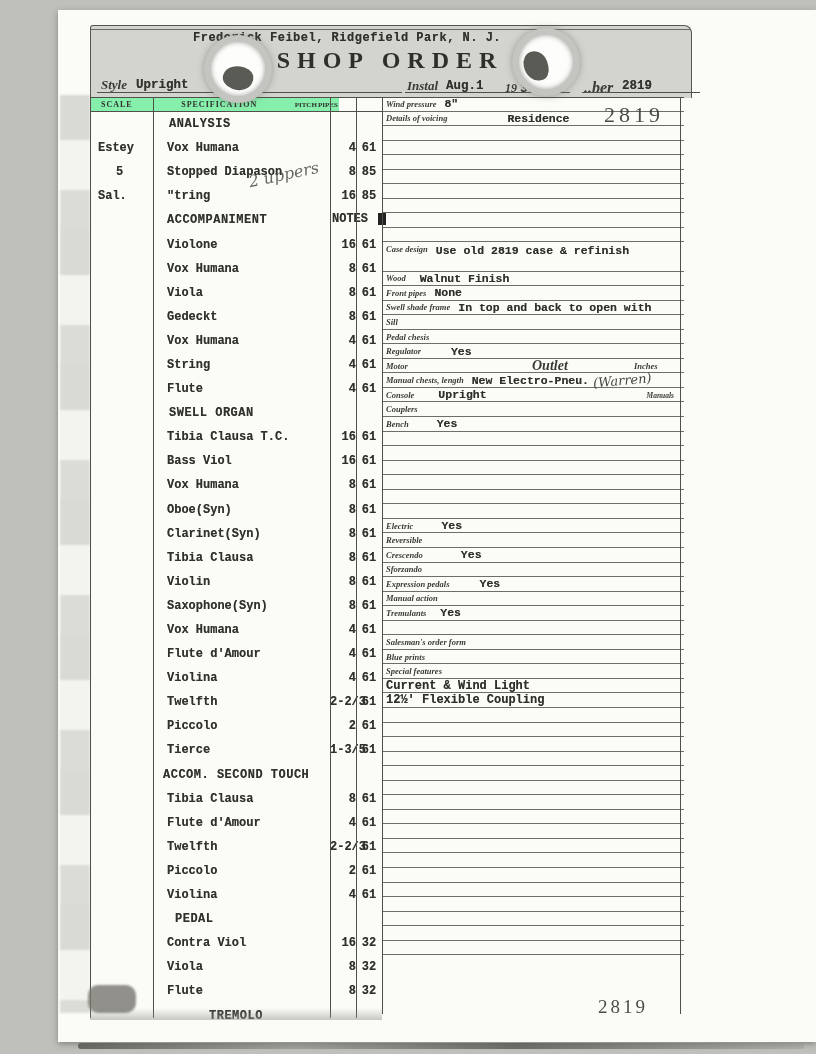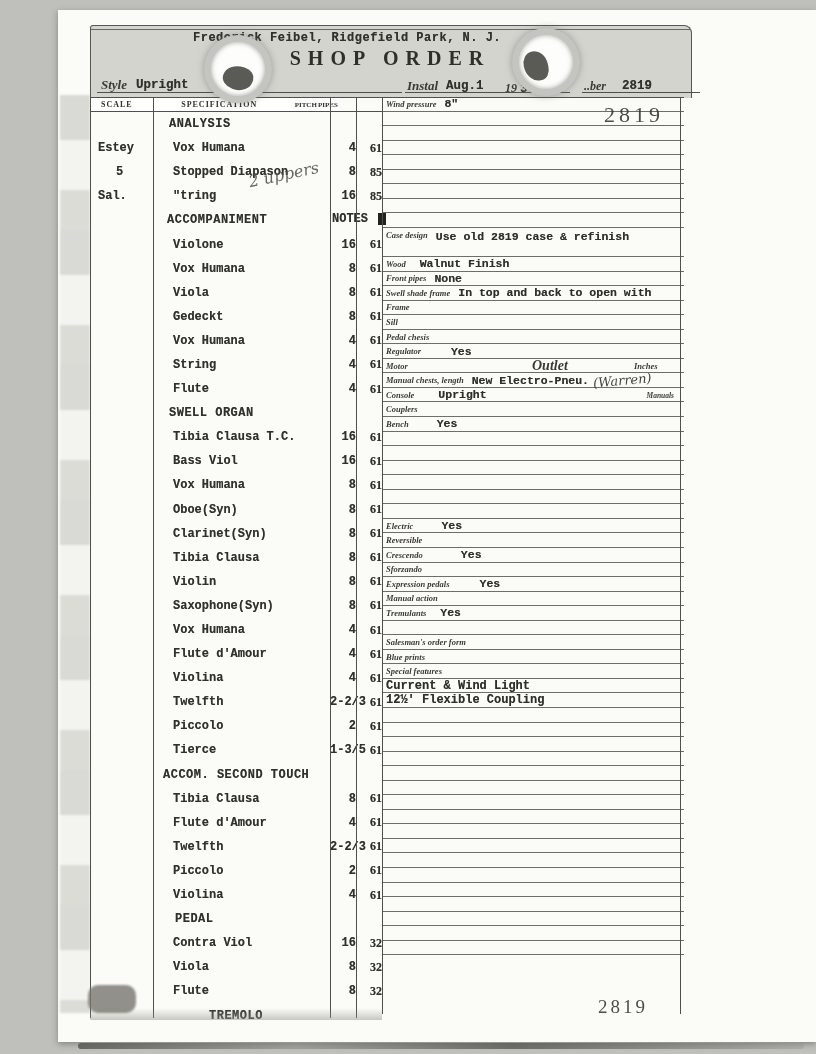--- a/index.html
+++ b/index.html
@@ -12,60 +12,60 @@
   
   .band{position:absolute;left:90px;top:25px;width:600px;height:72px;
         background:#d4d4cf;border:1px solid #56554f;border-bottom:none;
         border-radius:3px 8px 0 0;}
   .band::after{content:"";position:absolute;left:0;right:0;top:3px;height:1px;background:#6a6962;}
   .typed{font-family:"Liberation Mono","DejaVu Sans Mono",monospace;font-weight:700;
          color:#31312c;text-shadow:0 0 .6px rgba(45,45,40,.6);}
   .plabel{font-family:"Liberation Serif","DejaVu Serif",serif;font-style:italic;font-weight:700;color:#3b3a34;}
   .customer{position:absolute;left:193px;top:31px;font-size:12px;letter-spacing:.5px;}
   .title{position:absolute;left:240px;top:47px;width:300px;text-align:center;
-         font-family:"Liberation Serif","DejaVu Serif",serif;font-size:20px;font-weight:700;
+         font-family:"Liberation Serif","DejaVu Serif",serif;font-size:24px;font-weight:700;
          letter-spacing:7px;color:#2e2e2a;}
   .style-label{position:absolute;left:101px;top:77px;font-size:13px;}
   .style-value{position:absolute;left:136px;top:78px;font-size:12.5px;}
   .install-label{position:absolute;left:407px;top:78px;font-size:13px;}
   .install-value{position:absolute;left:446px;top:79px;font-size:12.5px;}
   .year{position:absolute;left:505px;top:78px;}
   .year .yp{font-family:"Liberation Serif",serif;font-style:italic;font-weight:700;font-size:12px;color:#3b3a34;}
   .year .yt{font-family:"Liberation Mono",monospace;font-weight:700;font-size:12.5px;color:#31312c;margin-left:3px;}
-  .number-label{position:absolute;left:584px;top:79px;font-size:12px;}
+  .number-label{position:absolute;left:584px;top:79px;font-size:16px;}
   .number-value{position:absolute;left:622px;top:79px;font-size:12.5px;}
   .hline{position:absolute;height:1px;background:#504f49;}
 
   
   .punch{position:absolute;width:54px;height:54px;border-radius:50%;background:#fdfdfb;
          border:7px solid rgba(150,150,143,.55);
          box-shadow:0 0 7px rgba(110,110,104,.55), inset 0 0 5px rgba(110,110,104,.6);z-index:9;}
   .punch .blob{position:absolute;background:#44443f;opacity:.88;}
   .punch-l{left:204px;top:35px;}
   .punch-l .blob{left:12px;top:24px;width:30px;height:24px;border-radius:60% 40% 55% 45%;transform:rotate(18deg);}
   .punch-r{left:512px;top:28px;}
   .punch-r .blob{left:5px;top:16px;width:24px;height:30px;border-radius:45% 55% 40% 60%;transform:rotate(-12deg);}
 
   
   .colhead{position:absolute;left:90px;top:97px;width:249px;height:15px;display:flex;
-           background:#ffffff;box-sizing:border-box;}
+           background:#86efac;box-sizing:border-box;}
   .colhead span{font-family:"Liberation Serif",serif;font-weight:700;font-size:8px;
                 letter-spacing:1px;color:#2f2f2a;text-align:center;align-self:center;}
   .ch-scale{width:63px;} .ch-spec{width:177px;} .ch-pitch{width:26px;font-size:7px!important;letter-spacing:0!important;}
   .ch-pipes{width:26px;font-size:7px!important;letter-spacing:0!important;}
 
   
   #spec-body{position:absolute;left:90px;top:112px;width:292px;}
   .srow{position:relative;height:24.1px;display:flex;align-items:center;
         font-family:"Liberation Mono","DejaVu Sans Mono",monospace;font-weight:700;
         font-size:12px;color:#31312c;text-shadow:0 0 .6px rgba(45,45,40,.55);}
   .c-scale{width:63px;padding-left:8px;box-sizing:border-box;flex-shrink:0;white-space:nowrap;}
-  .c-name{width:177px;padding-left:20px;box-sizing:border-box;flex-shrink:0;white-space:nowrap;}
+  .c-name{width:177px;padding-left:14px;box-sizing:border-box;flex-shrink:0;white-space:nowrap;}
   .c-pitch{width:26px;text-align:right;flex-shrink:0;white-space:nowrap;}
-  .c-pipes{width:26px;text-align:right;flex-shrink:0;font-family:Liberation Serif, serif;}
+  .c-pipes{width:26px;text-align:center;flex-shrink:0;}
   .sec{margin-left:63px;letter-spacing:.5px;white-space:nowrap;}
   .notes{position:absolute;left:242px;top:4px;}
   .blot{position:absolute;left:288px;top:5px;width:8px;height:12px;background:#222220;}
 
   
   #details{position:absolute;left:382px;top:97px;width:302px;}
   .rrow{position:relative;height:14.55px;box-sizing:border-box;border-bottom:1px solid #6e6d66;
         display:flex;align-items:center;}
   .rrow.h2{height:29.1px;align-items:flex-start;padding-top:2px;}
   .rlabel{font-family:"Liberation Serif","DejaVu Serif",serif;font-style:italic;font-weight:700;
@@ -352,20 +352,24 @@
       </div>
       <div class="srow">
         <span class="sec" style="padding-left: 56px;">TREMOLO</span>
       </div>
     </div>
   <div id="details">
       <div class="rrow">
         <span class="rlabel">Wind pressure</span>
         <span class="rvalue">8"</span>
       </div>
+      <div class="rrow">
+        <span class="rlabel">Details of voicing</span>
+        <span class="rvalue" style="margin-left: 60px;">Residence</span>
+      </div>
       <div class="rrow"></div>
       <div class="rrow"></div>
       <div class="rrow"></div>
       <div class="rrow"></div>
       <div class="rrow"></div>
       <div class="rrow"></div>
       <div class="rrow"></div>
       <div class="rrow"></div>
       <div class="rrow h2">
         <span class="rlabel">Case design</span>
@@ -375,23 +379,20 @@
         <span class="rlabel">Wood</span>
         <span class="rvalue" style="margin-left: 14px;">Walnut Finish</span>
       </div>
       <div class="rrow">
         <span class="rlabel">Front pipes</span>
         <span class="rvalue">None</span>
       </div>
       <div class="rrow">
         <span class="rlabel">Swell shade frame</span>
         <span class="rvalue">In top and back to open with</span>
-      </div>
-      <div class="rrow">
-        <span class="rlabel">Frame</span>
       </div>
       <div class="rrow">
         <span class="rlabel">Sill</span>
       </div>
       <div class="rrow">
         <span class="rlabel">Pedal chesis</span>
       </div>
       <div class="rrow">
         <span class="rlabel">Regulator</span>
         <span class="rvalue" style="margin-left: 30px;">Yes</span>

